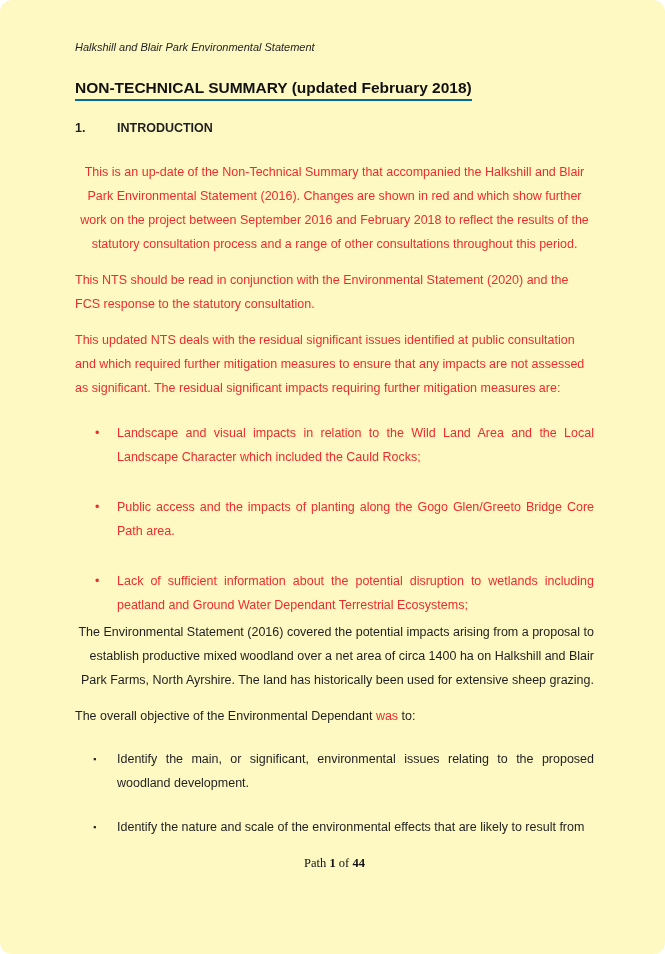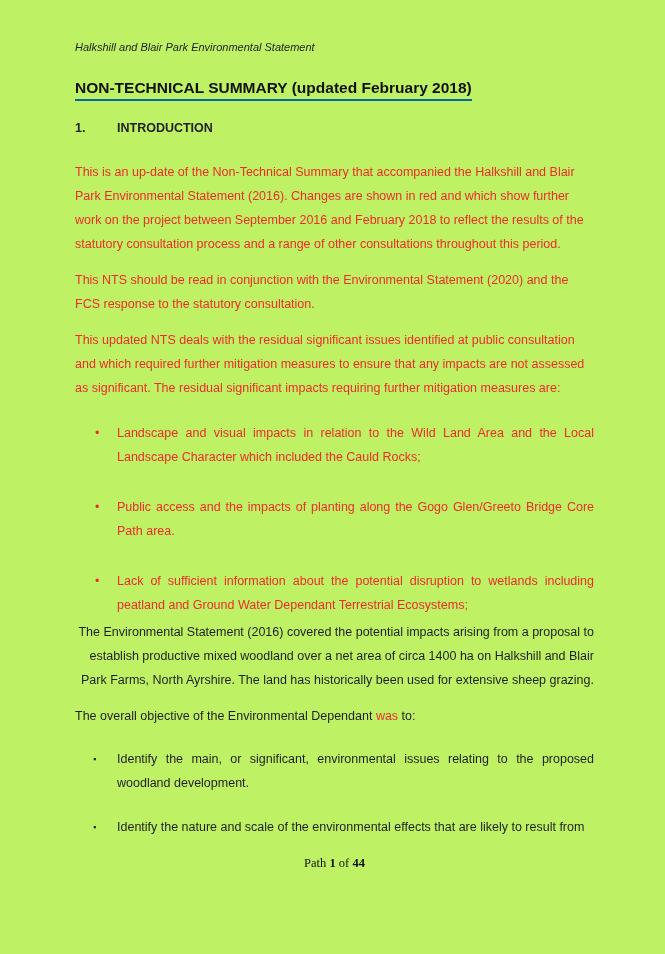--- a/index.html
+++ b/index.html
@@ -12,21 +12,22 @@
     height: 954px;
     overflow: hidden;
     font-family: "Liberation Sans", sans-serif;
     color: #1f1f1f;
   }
   .page {
     box-sizing: border-box;
     width: 665px;
     height: 954px;
     padding: 40px 71px 20px 75px;
-    background: #bef264;
+    background: #fef9c3;
+    border-radius: 12px;
   }
   .running-header {
     font-size: 11px;
     line-height: 15px;
     font-style: italic;
     color: #1f1f1f;
   }
   h1.doc-title {
     margin: 22px 0 0 0;
     font-size: 15.5px;
@@ -51,21 +52,21 @@
     flex: 0 0 42px;
   }
   p.body-para {
     margin: 0;
     font-size: 12.5px;
     line-height: 24px;
   }
   p.red, .red-text {
     color: #ed2c2c;
   }
-  p.p1 { margin-top: 24px; }
+  p.p1 { margin-top: 24px; text-align: center; }
   p.p2 { margin-top: 12px; }
   p.p3 { margin-top: 12px; }
   p.p4 { margin-top: 3px; text-align: right; }
   p.p5 { margin-top: 12px; }
   ul.doc-list {
     list-style: none;
     margin: 0;
     padding: 0;
     font-size: 12.5px;
     line-height: 24px;

